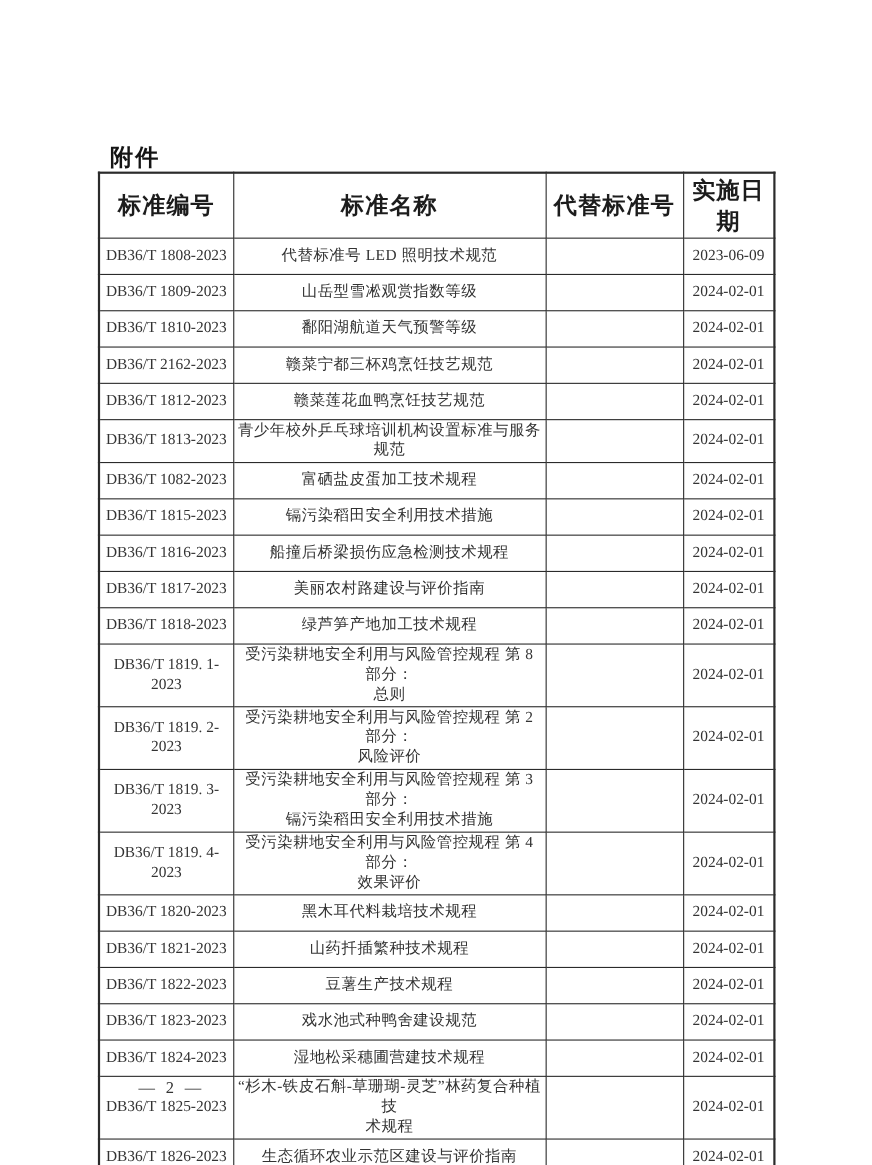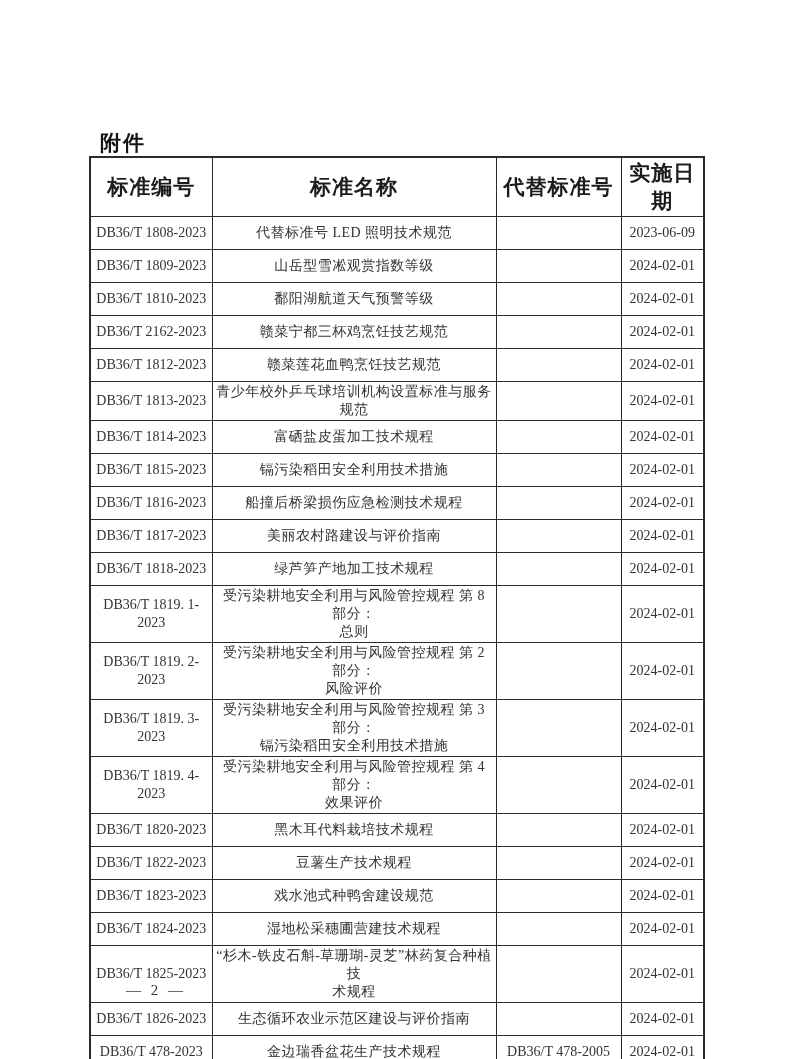--- a/index.html
+++ b/index.html
@@ -127,21 +127,21 @@
           <td class="cell-replaces"></td>
           <td class="cell-date">2024-02-01</td>
         </tr>
         <tr>
           <td class="cell-code">DB36/T 1813-2023</td>
           <td class="cell-name">青少年校外乒乓球培训机构设置标准与服务规范</td>
           <td class="cell-replaces"></td>
           <td class="cell-date">2024-02-01</td>
         </tr>
         <tr>
-          <td class="cell-code">DB36/T 1814-2023</td>
+          <td class="cell-code">DB36/T 1082-2023</td>
           <td class="cell-name">富硒盐皮蛋加工技术规程</td>
           <td class="cell-replaces"></td>
           <td class="cell-date">2024-02-01</td>
         </tr>
         <tr>
           <td class="cell-code">DB36/T 1815-2023</td>
           <td class="cell-name">镉污染稻田安全利用技术措施</td>
           <td class="cell-replaces"></td>
           <td class="cell-date">2024-02-01</td>
         </tr>
@@ -191,20 +191,26 @@
           <td class="cell-replaces"></td>
           <td class="cell-date">2024-02-01</td>
         </tr>
         <tr>
           <td class="cell-code">DB36/T 1820-2023</td>
           <td class="cell-name">黑木耳代料栽培技术规程</td>
           <td class="cell-replaces"></td>
           <td class="cell-date">2024-02-01</td>
         </tr>
         <tr>
+          <td class="cell-code">DB36/T 1821-2023</td>
+          <td class="cell-name">山药扦插繁种技术规程</td>
+          <td class="cell-replaces"></td>
+          <td class="cell-date">2024-02-01</td>
+        </tr>
+        <tr>
           <td class="cell-code">DB36/T 1822-2023</td>
           <td class="cell-name">豆薯生产技术规程</td>
           <td class="cell-replaces"></td>
           <td class="cell-date">2024-02-01</td>
         </tr>
         <tr>
           <td class="cell-code">DB36/T 1823-2023</td>
           <td class="cell-name">戏水池式种鸭舍建设规范</td>
           <td class="cell-replaces"></td>
           <td class="cell-date">2024-02-01</td>

